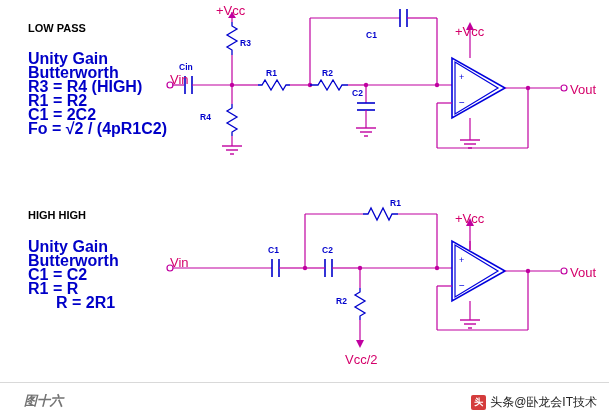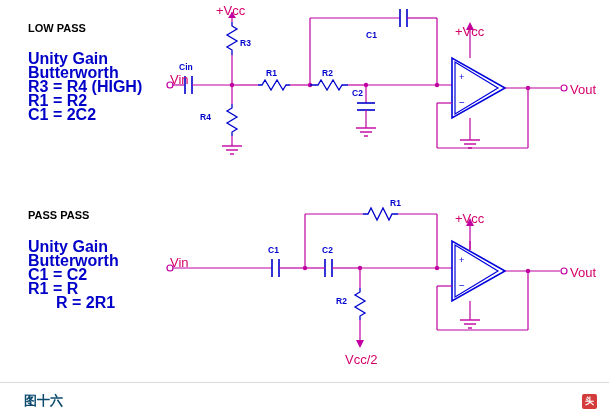--- a/index.html
+++ b/index.html
@@ -10,21 +10,21 @@
     position:relative;
     overflow:hidden;
   }
   .stage{position:absolute;left:0;top:0;width:609px;height:420px;}
   svg{position:absolute;left:0;top:0;}
   .txt{position:absolute;white-space:pre;}
   .title{font-weight:bold;font-size:11px;color:#000;}
   .specs{font-weight:bold;font-size:16px;color:#0000c8;line-height:13.5px;}
   .lbl-red{font-size:13px;color:#d4006a;font-weight:normal;}
   .lbl-blue{font-size:8.5px;color:#0000cc;font-weight:bold;}
-  .fig{position:absolute;left:24px;top:392px;font-size:13px;font-weight:bold;color:#0c4a6e;}
+  .fig{position:absolute;left:24px;top:392px;font-size:13px;font-weight:bold;color:#737373;font-style:italic;}
   .watermark{position:absolute;right:12px;top:394px;font-size:12px;color:#222;display:flex;align-items:center;gap:4px;}
   .wm-logo{display:inline-block;width:15px;height:15px;background:#d43c3c;color:#fff;font-size:9px;
            line-height:15px;text-align:center;border-radius:2px;font-weight:bold;}
   .divider{position:absolute;left:0;top:382px;width:609px;height:1px;background:#d9d9d9;}
 </style>
 </head>
 <body>
 
 <div class="stage">
 
@@ -172,49 +172,51 @@
     </g>
   </svg>
 
   <div class="txt title" style="left:28px;top:22px;">LOW PASS</div>
 
   <div class="txt specs" style="left:28px;top:52px;">Unity Gain</div>
   <div class="txt specs" style="left:28px;top:66px;">Butterworth</div>
   <div class="txt specs" style="left:28px;top:80px;">R3 = R4 (HIGH)</div>
   <div class="txt specs" style="left:28px;top:94px;">R1 = R2</div>
   <div class="txt specs" style="left:28px;top:108px;">C1 = 2C2</div>
+  <div class="txt specs" style="left:28px;top:122px;">Fo = √2 / (4pR1C2)</div>
 
   <div class="txt lbl-red" style="left:216px;top:3px;">+Vcc</div>
   <div class="txt lbl-red" style="left:455px;top:24px;">+Vcc</div>
   <div class="txt lbl-red" style="left:170px;top:72px;">Vin</div>
   <div class="txt lbl-red" style="left:570px;top:82px;">Vout</div>
   <div class="txt lbl-blue" style="left:179px;top:62px;">Cin</div>
   <div class="txt lbl-blue" style="left:240px;top:38px;">R3</div>
   <div class="txt lbl-blue" style="left:200px;top:112px;text-align:center;">R4</div>
   <div class="txt lbl-blue" style="left:266px;top:68px;">R1</div>
   <div class="txt lbl-blue" style="left:322px;top:68px;">R2</div>
   <div class="txt lbl-blue" style="left:366px;top:30px;">C1</div>
   <div class="txt lbl-blue" style="left:352px;top:88px;">C2</div>
 
-  <div class="txt title" style="left:28px;top:209px;">PASS PASS</div>
+  <div class="txt title" style="left:28px;top:209px;">HIGH HIGH</div>
 
   <div class="txt specs" style="left:28px;top:240px;">Unity Gain</div>
   <div class="txt specs" style="left:28px;top:254px;">Butterworth</div>
   <div class="txt specs" style="left:28px;top:268px;">C1 = C2</div>
   <div class="txt specs" style="left:28px;top:282px;">R1 = R</div>
   <div class="txt specs" style="left:28px;top:296px;padding-left:28px;">R = 2R1</div>
 
   <div class="txt lbl-red" style="left:455px;top:211px;">+Vcc</div>
   <div class="txt lbl-red" style="left:170px;top:255px;">Vin</div>
   <div class="txt lbl-red" style="left:570px;top:265px;">Vout</div>
   <div class="txt lbl-blue" style="left:268px;top:245px;">C1</div>
   <div class="txt lbl-blue" style="left:322px;top:245px;">C2</div>
   <div class="txt lbl-blue" style="left:390px;top:198px;">R1</div>
   <div class="txt lbl-blue" style="left:336px;top:296px;">R2</div>
   <div class="txt lbl-red" style="left:345px;top:352px;">Vcc/2</div>
 
   <div class="divider"></div>
   <div class="fig">图十六</div>
   <div class="watermark">
     <span class="wm-logo">头</span>
+    <span>头条@卧龙会IT技术</span>
   </div>
 
 </div>
 
 </body></html>

